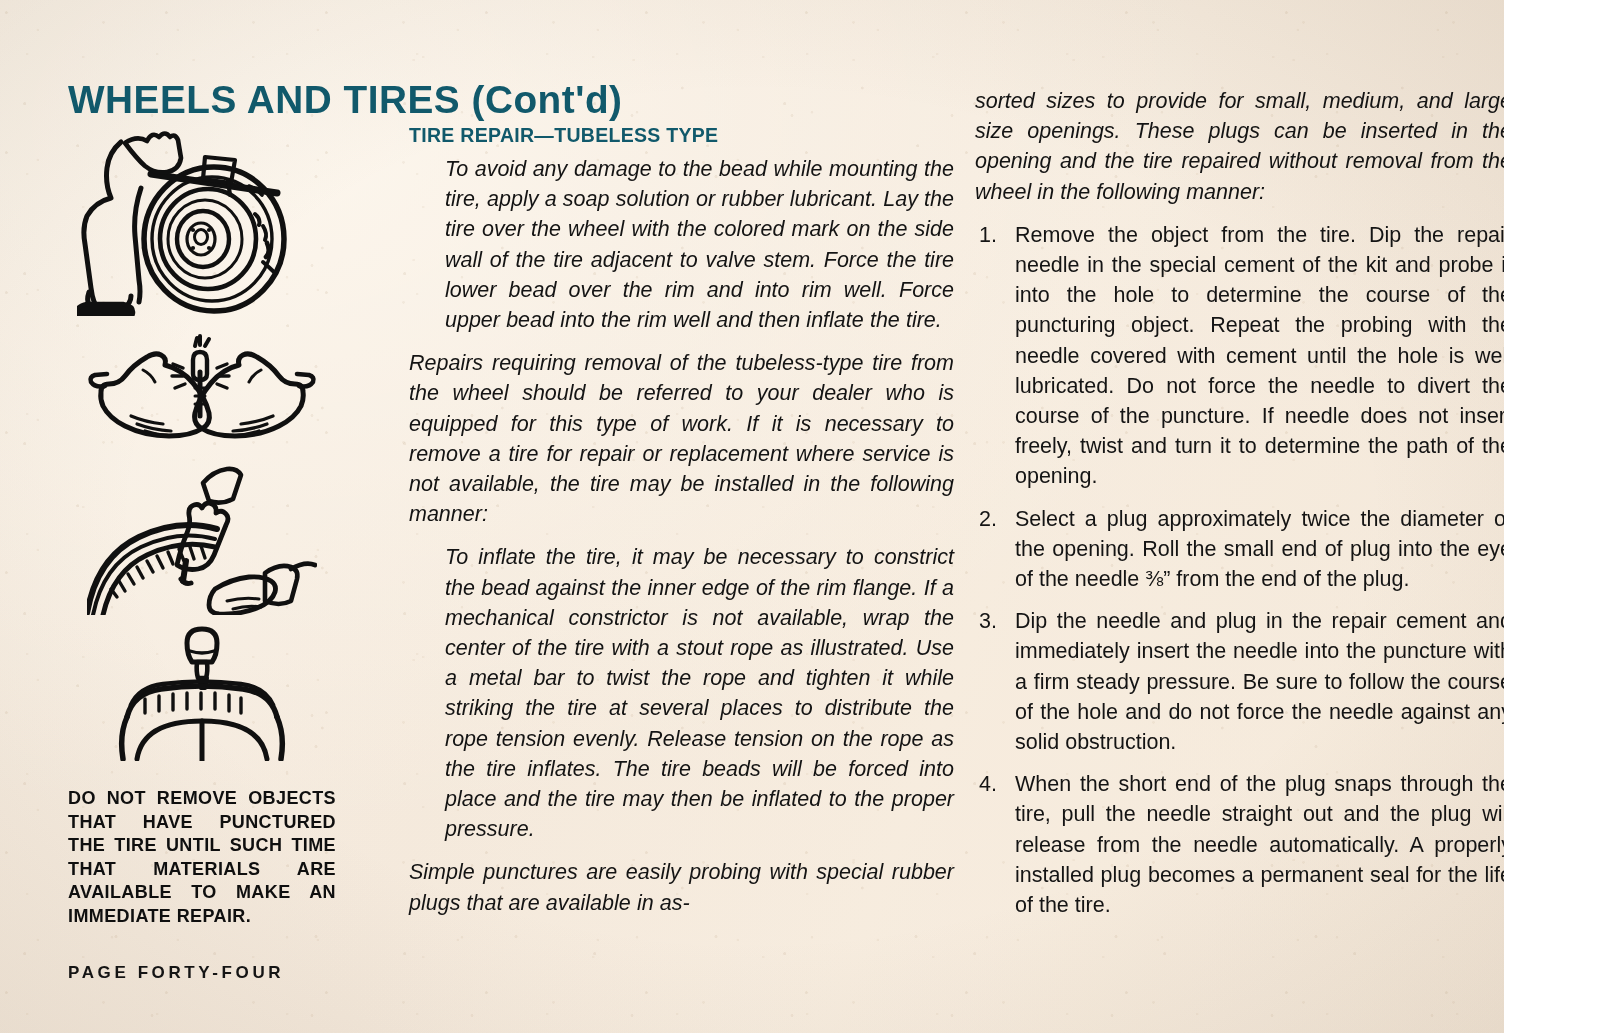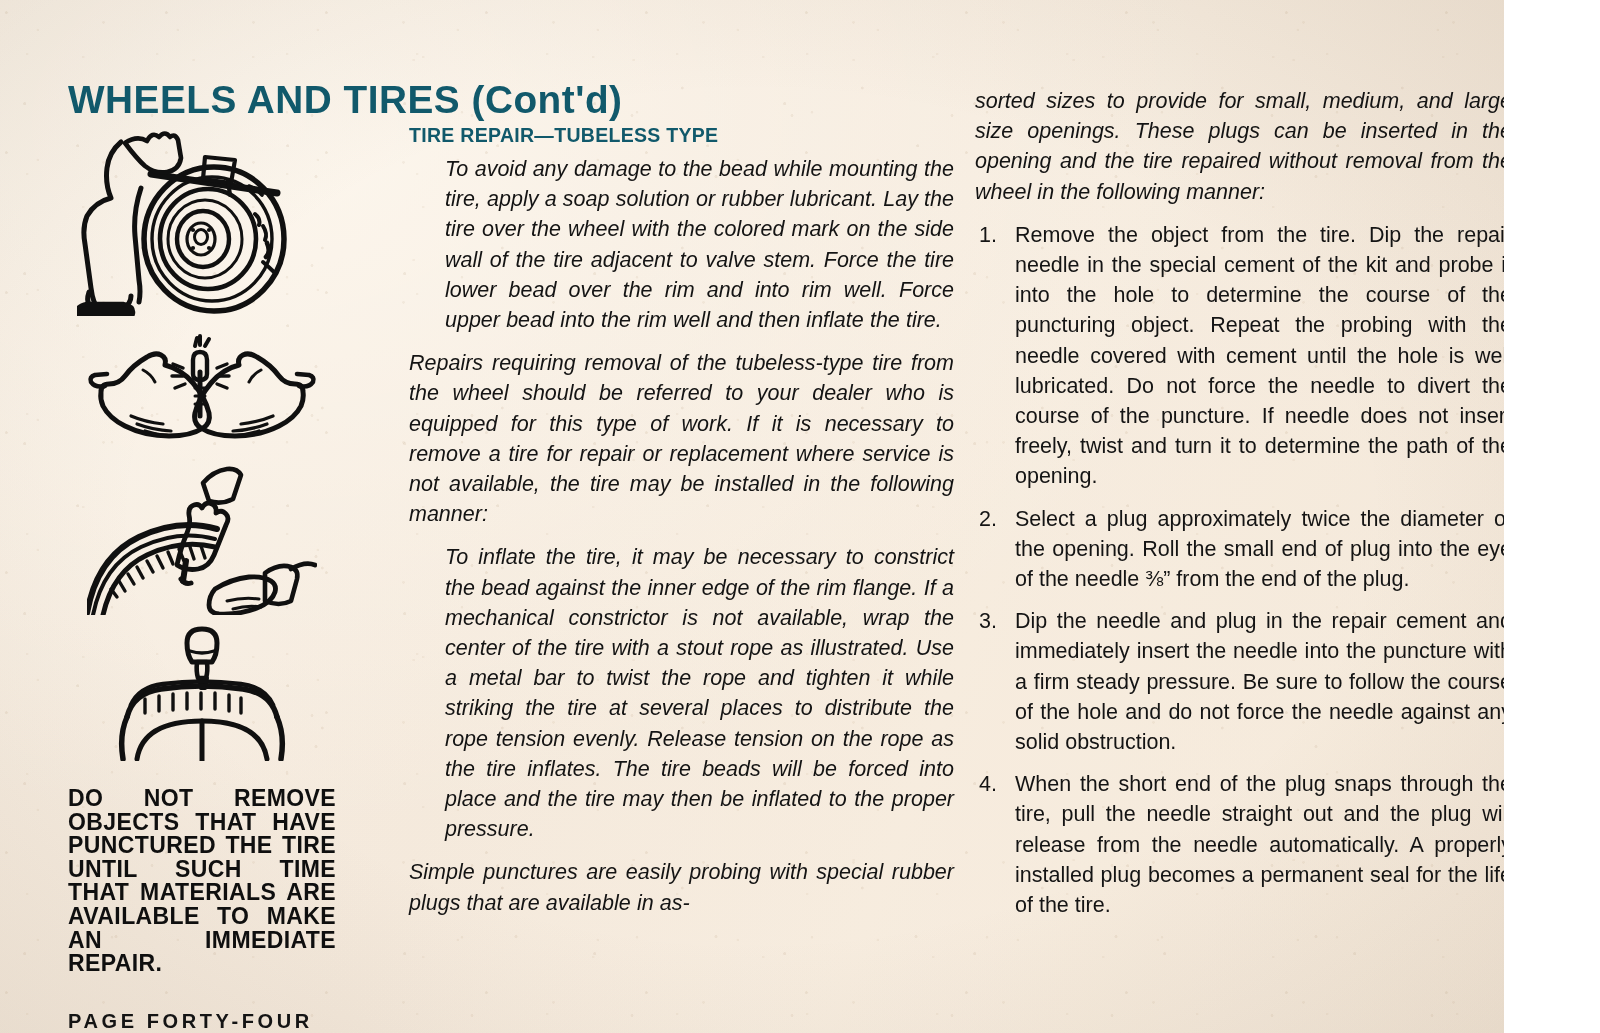--- a/index.html
+++ b/index.html
@@ -132,32 +132,32 @@
 
   
   .fig { display: block; margin: 0 auto; }
   .fig-1 { margin-top: 6px; }
   .fig-2 { margin-top: 14px; }
   .fig-3 { margin-top: 10px; }
   .fig-4 { margin-top: 6px; }
 
   .caption {
     margin-top: 26px;
-    font-size: 23px;
+    font-size: 18px;
     line-height: 23.6px;
     font-weight: bold;
     letter-spacing: .4px;
     text-align: justify;
     text-justify: inter-word;
     color: #0f0f0f;
   }
 
   .page-number {
     margin-top: 34px;
-    font-size: 20px;
+    font-size: 17px;
     font-weight: bold;
     letter-spacing: 3.6px;
     color: #141414;
   }
 </style>
 </head>
 <body>
 
 <div class="page">
   <div class="grain"></div>

